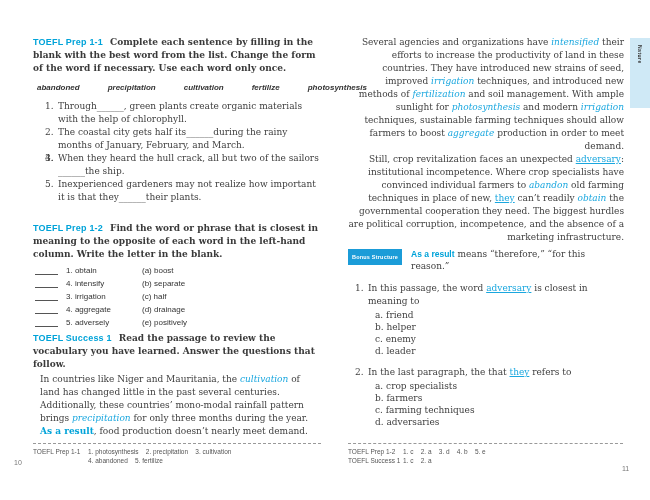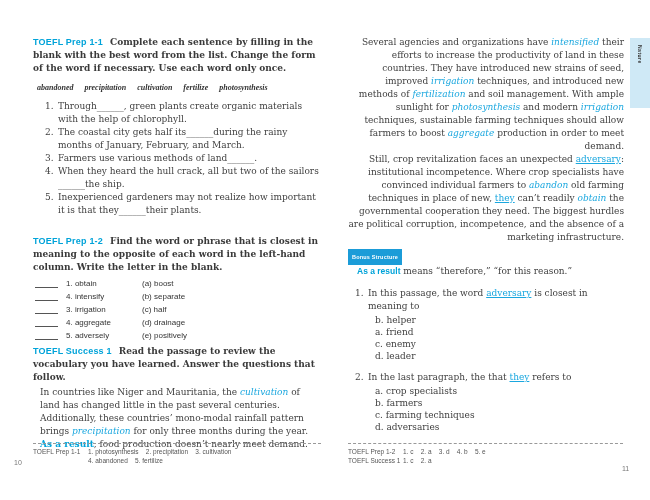--- a/index.html
+++ b/index.html
@@ -18,22 +18,22 @@
   
   .ex-head { font-size:9px; line-height:13px; font-weight:bold; color:#3a3a3a; }
   .ex-title {
     font-family:"Liberation Sans", sans-serif;
     font-weight:bold; color:#00a3d9; font-size:9px;
     margin-right:7px; letter-spacing:.2px;
   }
 
   
   .word-bank {
-    display:flex; gap:11px; margin:8px 0 0 4px;
-    font-family:Liberation Serif, serif;
+    display:flex; gap:28px; margin:8px 0 0 4px;
+    font-family:Liberation Sans, sans-serif;
     font-style:italic; font-weight:bold;
     font-size:8px; color:#333;
   }
 
   
   .fill-list { margin-top:8px; }
   .fill-item { position:relative; padding-left:25px; font-size:9px; line-height:13px; }
   .fill-item .num { position:absolute; left:12px; }
 
   
@@ -51,21 +51,21 @@
   .match-option { margin-left:29px; }
 
   
   .passage { margin:2px 0 0 7px; width:273px; font-size:9px; line-height:13px; }
   .indent { text-indent:12px;text-align:right; }
   .seg-it { color:#1aa7df; font-style:italic; }
   .seg-b  { color:#00a3d9; font-weight:bold; }
   .seg-u  { color:#1aa7df; text-decoration:underline;margin-top:20px; }
 
   
-  .bonus { display:flex; align-items:flex-start; margin-top:4px; font-size:9px; line-height:12px;flex-direction:column; }
+  .bonus { display:flex; align-items:flex-start; margin-top:4px; font-size:9px; line-height:12px; }
   .bonus-badge {
     background:#1b9cd8; color:#ffffff;
     font-family:"Liberation Sans", sans-serif;
     font-size:5.5px; font-weight:bold;
     padding:2px 4px 2px; margin-top:1px;
     flex-shrink:0; letter-spacing:.2px;
   }
   .bonus-text { margin-left:9px; }
   .bonus-text .seg-b { font-family:"Liberation Sans", sans-serif; font-size:8.5px; }
 
@@ -123,21 +123,21 @@
     <span>abandoned</span>
     <span>precipitation</span>
     <span>cultivation</span>
     <span>fertilize</span>
     <span>photosynthesis</span>
   </div>
 
   <div class="fill-list">
     <div class="fill-item"><span class="num">1.</span><span>Through______, green plants create organic materials with the help of chlorophyll.</span></div>
     <div class="fill-item"><span class="num">2.</span><span>The coastal city gets half its______during the rainy months of January, February, and March.</span></div>
-    <div class="fill-item"><span class="num">3.</span><span>Farmers use various methods of land______.</span></div>
+    <div class="fill-item"><span class="num">3.</span></div>
     <div class="fill-item"><span class="num">4.</span><span>When they heard the hull crack, all but two of the sailors ______the ship.</span></div>
     <div class="fill-item"><span class="num">5.</span><span>Inexperienced gardeners may not realize how important it is that they______their plants.</span></div>
   </div>
 
   <p class="ex-head" style="margin-top:18px"><span class="ex-title">TOEFL Prep 1-2</span><span>Find the word or phrase that is closest in meaning to the opposite of each word in the left-hand column. Write the letter in the blank.</span></p>
 
   <div class="match-list">
     <div class="match-row">
         <span class="match-blank"></span>
         <span class="match-term">1. obtain</span>
@@ -178,22 +178,22 @@
   <div class="bonus">
     <span class="bonus-badge">Bonus Structure</span>
     <span class="bonus-text"><span class="seg-b">As a result</span><span> means “therefore,” “for this reason.”</span></span>
   </div>
 
   <div class="questions">
 
     <div class="question">
       <p class="q-stem"><span class="num">1.</span><span><span>In this passage, the word </span><span class="seg-u">adversary</span><span> is closest in meaning to</span></span></p>
       <ul class="q-options">
+        <li>a. friend</li>
         <li>b. helper</li>
-        <li>a. friend</li>
         <li>c. enemy</li>
         <li>d. leader</li>
       </ul>
     </div>
 
     <div class="question">
       <p class="q-stem"><span class="num">2.</span><span><span>In the last paragraph, the that </span><span class="seg-u">they</span><span> refers to</span></span></p>
       <ul class="q-options">
         <li>a. crop specialists</li>
         <li>b. farmers</li>

